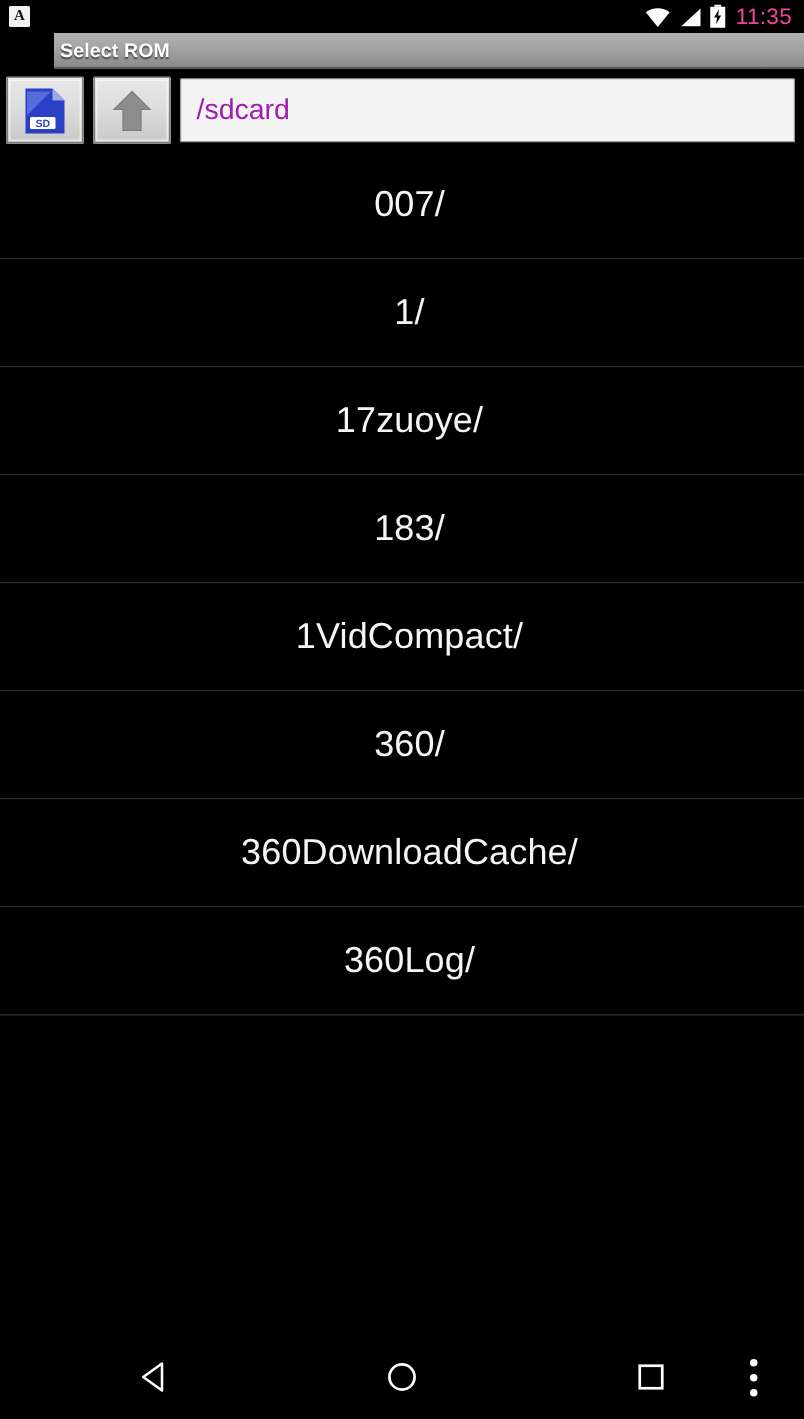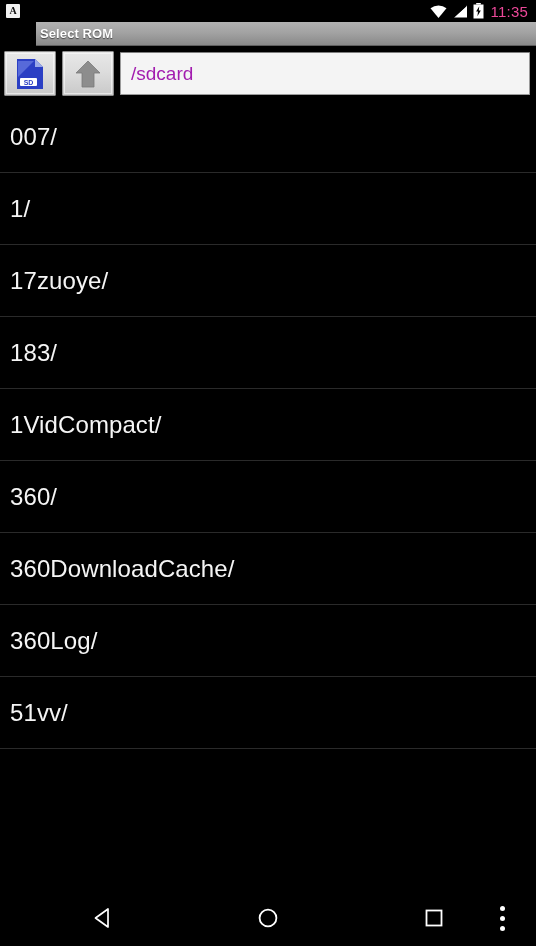--- a/index.html
+++ b/index.html
@@ -128,20 +128,21 @@
     overflow:hidden;
     position:relative;
   }
   .file-row {
     height:72px;
     border-bottom:1px solid #2a2a2a;
     display:flex;
     align-items:center;
     padding-left:10px;
     background:#000000;
+    justify-content:center;
   }
   .file-name {
     color:#f5f5f5;
     font-size:24px;
     font-family:"Liberation Sans", sans-serif;
     letter-spacing:0.1px;
   }
 
   
   .navbar {
@@ -237,23 +238,20 @@
       </div>
       <div class="file-row">
         <span class="file-name">360/</span>
       </div>
       <div class="file-row">
         <span class="file-name">360DownloadCache/</span>
       </div>
       <div class="file-row">
         <span class="file-name">360Log/</span>
       </div>
-      <div class="file-row">
-        <span class="file-name">51vv/</span>
-      </div>
     </div>
 
   <div class="navbar">
     <div class="nav-btn nav-back">
       <svg class="nav-svg" width="24" height="24" viewBox="0 0 24 24">
         <path d="M16 3 L16 21 L3.5 12 Z" fill="none" stroke="#ffffff" stroke-width="1.7" stroke-linejoin="round"></path>
       </svg>
     </div>
     <div class="nav-btn nav-home">
       <svg class="nav-svg" width="24" height="24" viewBox="0 0 24 24">

